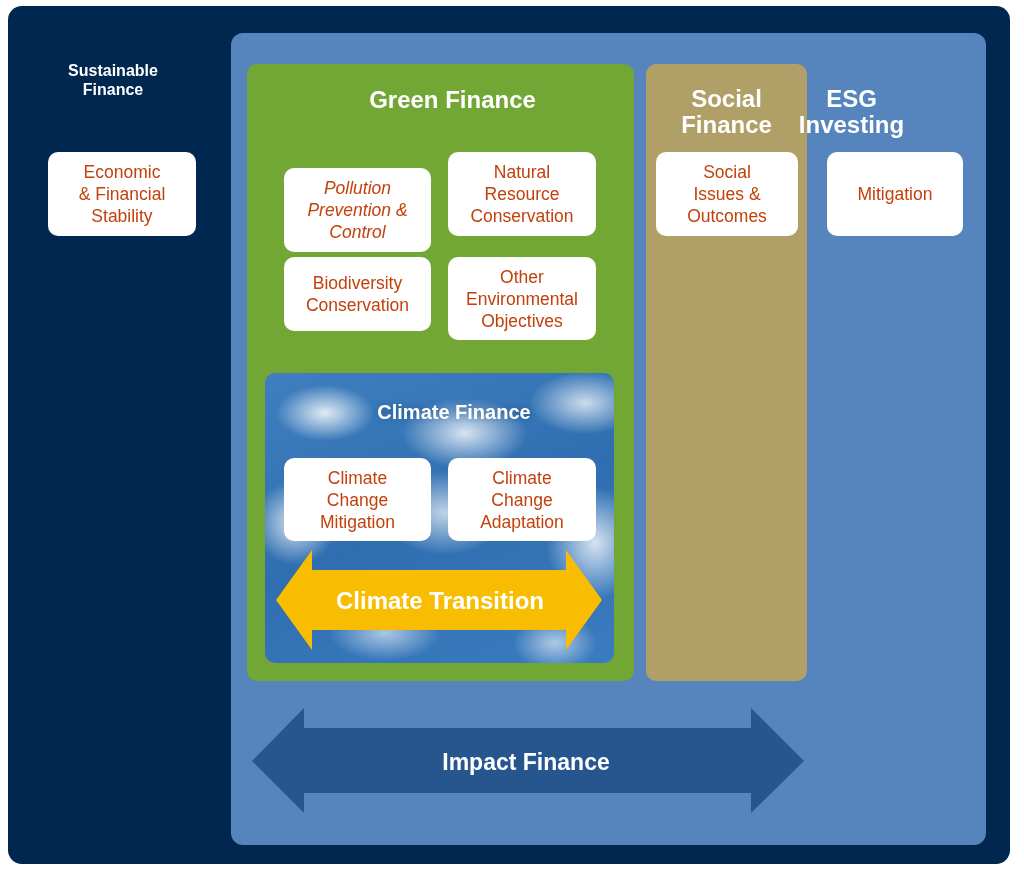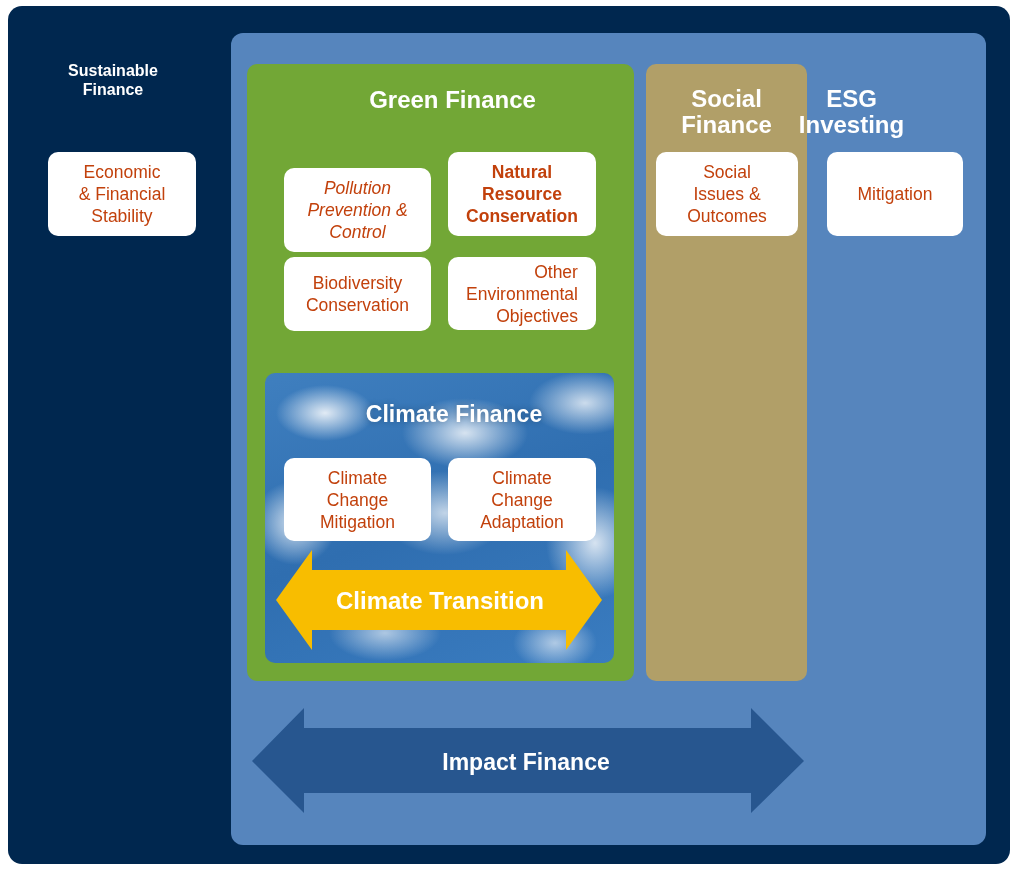--- a/index.html
+++ b/index.html
@@ -44,37 +44,37 @@
 <div id="blue-panel" class="abs"></div>
 
 <div id="green-panel" class="abs"></div>
 <div class="abs heading" style="left:247px;top:86px;width:411px;font-size:24px;">Green Finance</div>
 
 <div class="abs card" style="left:284px;top:168px;width:147px;height:84px;font-style:italic;">
   <span>Pollution
 Prevention &amp;
 Control</span>
 </div>
-<div class="abs card" style="left:448px;top:152px;width:148px;height:84px;font-weight:bold;">
+<div class="abs card" style="left:448px;top:152px;width:148px;height:84px;">
   <span>Natural
 Resource
 Conservation</span>
 </div>
 <div class="abs card" style="left:284px;top:257px;width:147px;height:74px;">
   <span>Biodiversity
 Conservation</span>
 </div>
-<div class="abs card" style="left:448px;top:257px;width:148px;height:73px;text-align:right;">
+<div class="abs card" style="left:448px;top:257px;width:148px;height:83px;">
   <span>Other
 Environmental
 Objectives</span>
 </div>
 
 <div id="climate-panel" class="abs"></div>
-<div class="abs heading" style="left:265px;top:401px;width:378px;font-size:23px;text-shadow:0 0 6px rgba(0,0,0,0.25);">Climate Finance</div>
+<div class="abs heading" style="left:265px;top:401px;width:378px;font-size:20px;text-shadow:0 0 6px rgba(0,0,0,0.25);">Climate Finance</div>
 <div class="abs card" style="left:284px;top:458px;width:147px;height:83px;">
   <span>Climate
 Change
 Mitigation</span>
 </div>
 <div class="abs card" style="left:448px;top:458px;width:148px;height:83px;">
   <span>Climate
 Change
 Adaptation</span>
 </div>

